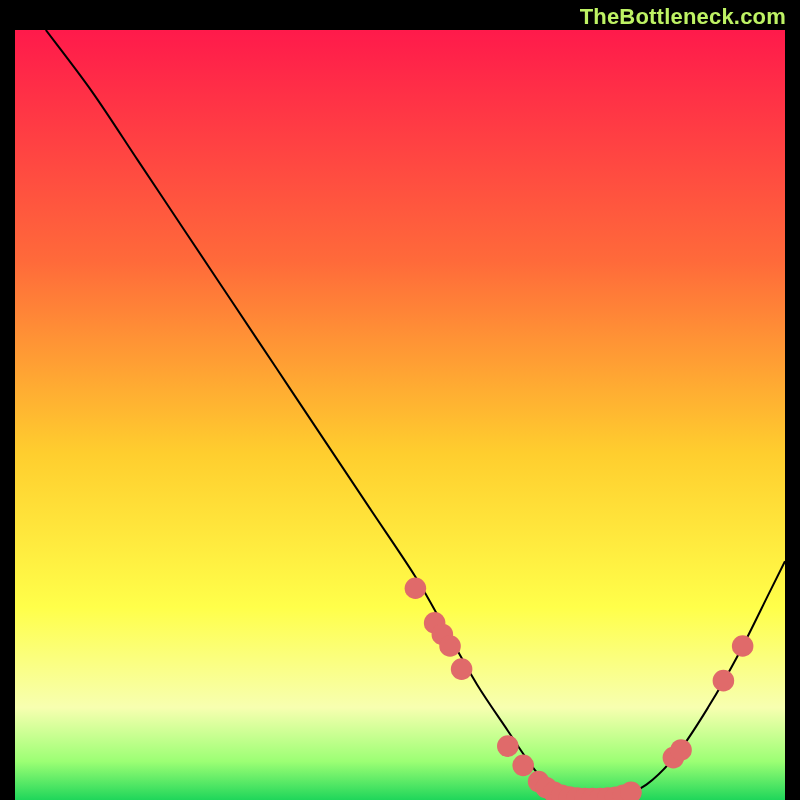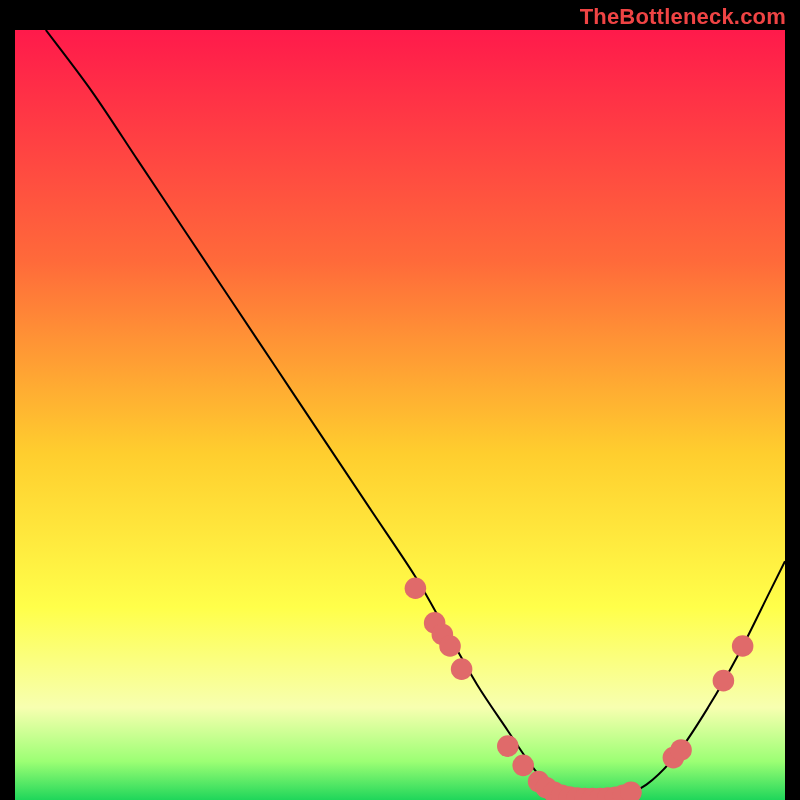--- a/index.html
+++ b/index.html
@@ -15,21 +15,21 @@
     width: 800px;
     height: 800px;
   }
   .watermark {
     position: absolute;
     top: 4px;
     right: 14px;
     font-family: Arial, Helvetica, sans-serif;
     font-size: 22px;
     font-weight: 600;
-    color: #ef4444;
+    color: #bef264;
     letter-spacing: 0.2px;
     z-index: 5;
   }
   .plot-area {
     position: absolute;
     left: 15px;
     top: 30px;
     width: 770px;
     height: 770px;
   }

